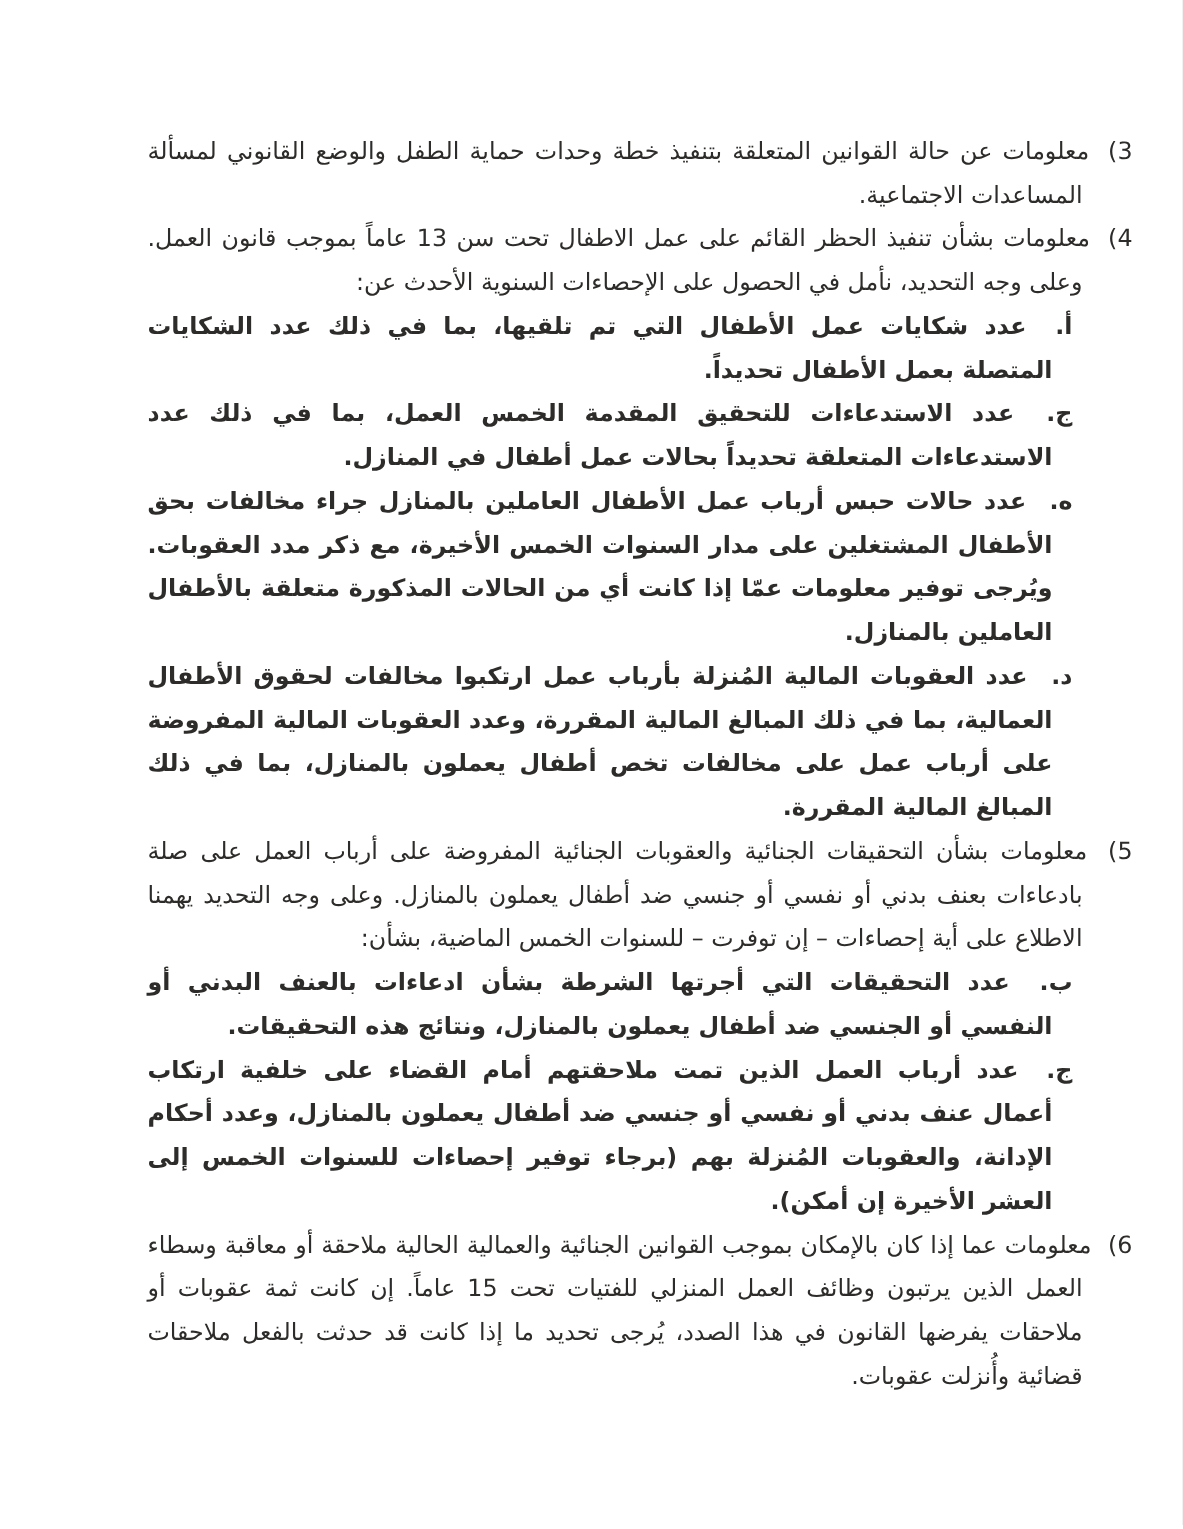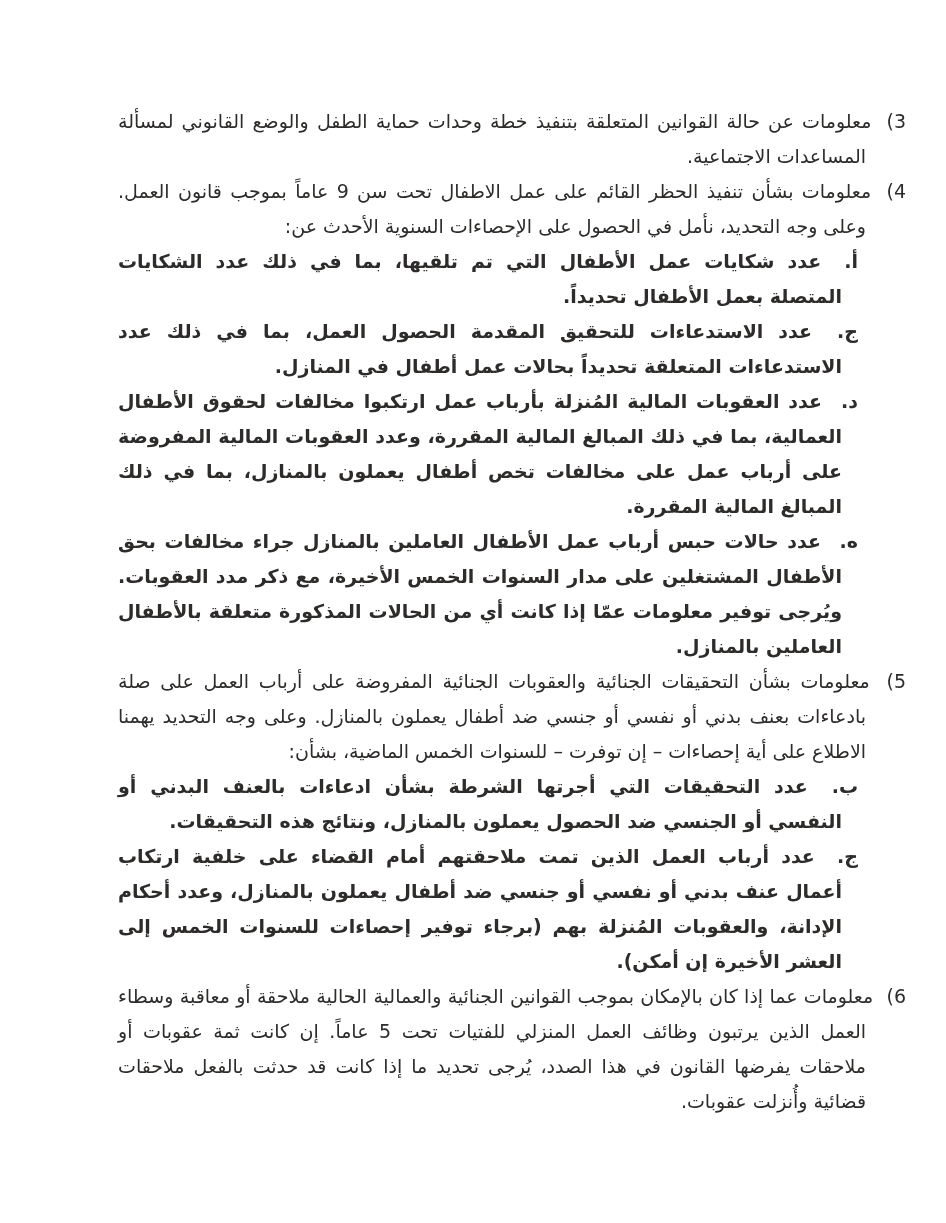--- a/index.html
+++ b/index.html
@@ -46,28 +46,28 @@
 </style>
 </head>
 <body>
 
 <div class="page">
   <div>
       <div class="item">
         <div class="para main-para"><span class="marker">3)</span> <span class="text">معلومات عن حالة القوانين المتعلقة بتنفيذ خطة وحدات حماية الطفل والوضع القانوني لمسألة المساعدات الاجتماعية.</span></div>
       </div>
       <div class="item">
-        <div class="para main-para"><span class="marker">4)</span> <span class="text">معلومات بشأن تنفيذ الحظر القائم على عمل الاطفال تحت سن 9 عاماً بموجب قانون العمل. وعلى وجه التحديد، نأمل في الحصول على الإحصاءات السنوية الأحدث عن:</span></div>
+        <div class="para main-para"><span class="marker">4)</span> <span class="text">معلومات بشأن تنفيذ الحظر القائم على عمل الاطفال تحت سن 13 عاماً بموجب قانون العمل. وعلى وجه التحديد، نأمل في الحصول على الإحصاءات السنوية الأحدث عن:</span></div>
         <div class="para sub-para"><span class="marker sub-marker">أ.</span> <span class="text">عدد شكايات عمل الأطفال التي تم تلقيها، بما في ذلك عدد الشكايات المتصلة بعمل الأطفال تحديداً.</span></div>
-        <div class="para sub-para"><span class="marker sub-marker">ج.</span> <span class="text">عدد الاستدعاءات للتحقيق المقدمة الحصول العمل، بما في ذلك عدد الاستدعاءات المتعلقة تحديداً بحالات عمل أطفال في المنازل.</span></div>
+        <div class="para sub-para"><span class="marker sub-marker">ج.</span> <span class="text">عدد الاستدعاءات للتحقيق المقدمة الخمس العمل، بما في ذلك عدد الاستدعاءات المتعلقة تحديداً بحالات عمل أطفال في المنازل.</span></div>
+        <div class="para sub-para"><span class="marker sub-marker">ه.</span> <span class="text">عدد حالات حبس أرباب عمل الأطفال العاملين بالمنازل جراء مخالفات بحق الأطفال المشتغلين على مدار السنوات الخمس الأخيرة، مع ذكر مدد العقوبات. ويُرجى توفير معلومات عمّا إذا كانت أي من الحالات المذكورة متعلقة بالأطفال العاملين بالمنازل.</span></div>
         <div class="para sub-para"><span class="marker sub-marker">د.</span> <span class="text">عدد العقوبات المالية المُنزلة بأرباب عمل ارتكبوا مخالفات لحقوق الأطفال العمالية، بما في ذلك المبالغ المالية المقررة، وعدد العقوبات المالية المفروضة على أرباب عمل على مخالفات تخص أطفال يعملون بالمنازل، بما في ذلك المبالغ المالية المقررة.</span></div>
-        <div class="para sub-para"><span class="marker sub-marker">ه.</span> <span class="text">عدد حالات حبس أرباب عمل الأطفال العاملين بالمنازل جراء مخالفات بحق الأطفال المشتغلين على مدار السنوات الخمس الأخيرة، مع ذكر مدد العقوبات. ويُرجى توفير معلومات عمّا إذا كانت أي من الحالات المذكورة متعلقة بالأطفال العاملين بالمنازل.</span></div>
       </div>
       <div class="item">
         <div class="para main-para"><span class="marker">5)</span> <span class="text">معلومات بشأن التحقيقات الجنائية والعقوبات الجنائية المفروضة على أرباب العمل على صلة بادعاءات بعنف بدني أو نفسي أو جنسي ضد أطفال يعملون بالمنازل. وعلى وجه التحديد يهمنا الاطلاع على أية إحصاءات – إن توفرت – للسنوات الخمس الماضية، بشأن:</span></div>
-        <div class="para sub-para"><span class="marker sub-marker">ب.</span> <span class="text">عدد التحقيقات التي أجرتها الشرطة بشأن ادعاءات بالعنف البدني أو النفسي أو الجنسي ضد الحصول يعملون بالمنازل، ونتائج هذه التحقيقات.</span></div>
+        <div class="para sub-para"><span class="marker sub-marker">ب.</span> <span class="text">عدد التحقيقات التي أجرتها الشرطة بشأن ادعاءات بالعنف البدني أو النفسي أو الجنسي ضد أطفال يعملون بالمنازل، ونتائج هذه التحقيقات.</span></div>
         <div class="para sub-para"><span class="marker sub-marker">ج.</span> <span class="text">عدد أرباب العمل الذين تمت ملاحقتهم أمام القضاء على خلفية ارتكاب أعمال عنف بدني أو نفسي أو جنسي ضد أطفال يعملون بالمنازل، وعدد أحكام الإدانة، والعقوبات المُنزلة بهم (برجاء توفير إحصاءات للسنوات الخمس إلى العشر الأخيرة إن أمكن).</span></div>
       </div>
       <div class="item">
-        <div class="para main-para"><span class="marker">6)</span> <span class="text">معلومات عما إذا كان بالإمكان بموجب القوانين الجنائية والعمالية الحالية ملاحقة أو معاقبة وسطاء العمل الذين يرتبون وظائف العمل المنزلي للفتيات تحت 5 عاماً. إن كانت ثمة عقوبات أو ملاحقات يفرضها القانون في هذا الصدد، يُرجى تحديد ما إذا كانت قد حدثت بالفعل ملاحقات قضائية وأُنزلت عقوبات.</span></div>
+        <div class="para main-para"><span class="marker">6)</span> <span class="text">معلومات عما إذا كان بالإمكان بموجب القوانين الجنائية والعمالية الحالية ملاحقة أو معاقبة وسطاء العمل الذين يرتبون وظائف العمل المنزلي للفتيات تحت 15 عاماً. إن كانت ثمة عقوبات أو ملاحقات يفرضها القانون في هذا الصدد، يُرجى تحديد ما إذا كانت قد حدثت بالفعل ملاحقات قضائية وأُنزلت عقوبات.</span></div>
       </div>
     </div>
 </div>
 
 </body></html>

